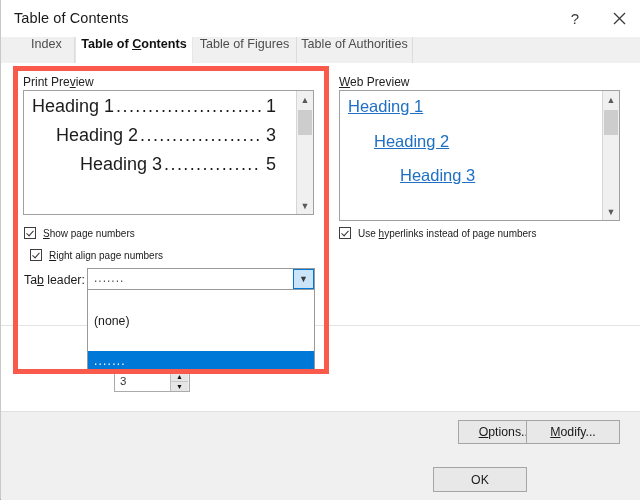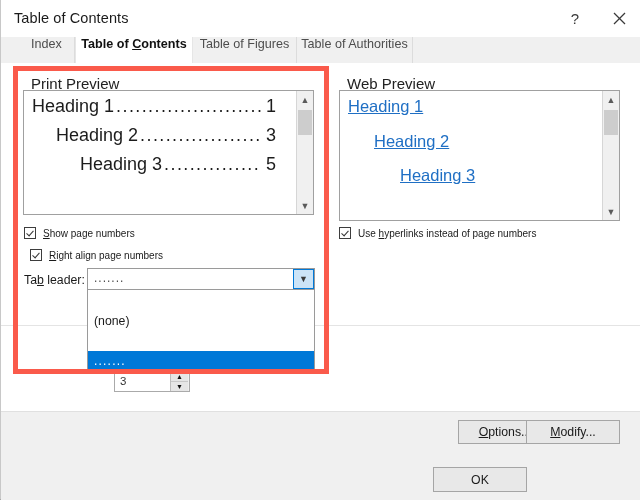--- a/index.html
+++ b/index.html
@@ -100,24 +100,23 @@
     left: 0;
     top: 63px;
     width: 639px;
     height: 436px;
     background: #ffffff;
   }
 
   
   .group-label {
     position: absolute;
-    font-size: 15px;
+    font-size: 12px;
     color: #222222;
     white-space: nowrap;
-    margin-left: 8px;
   }
   #print-preview-label { left: 22px;  top: 12px; }
   #web-preview-label   { left: 338px; top: 12px; }
   .group-label u { text-decoration: underline; }
 
   
   .preview-box {
     position: absolute;
     background: #ffffff;
     border: 1px solid #a0a0a0;

